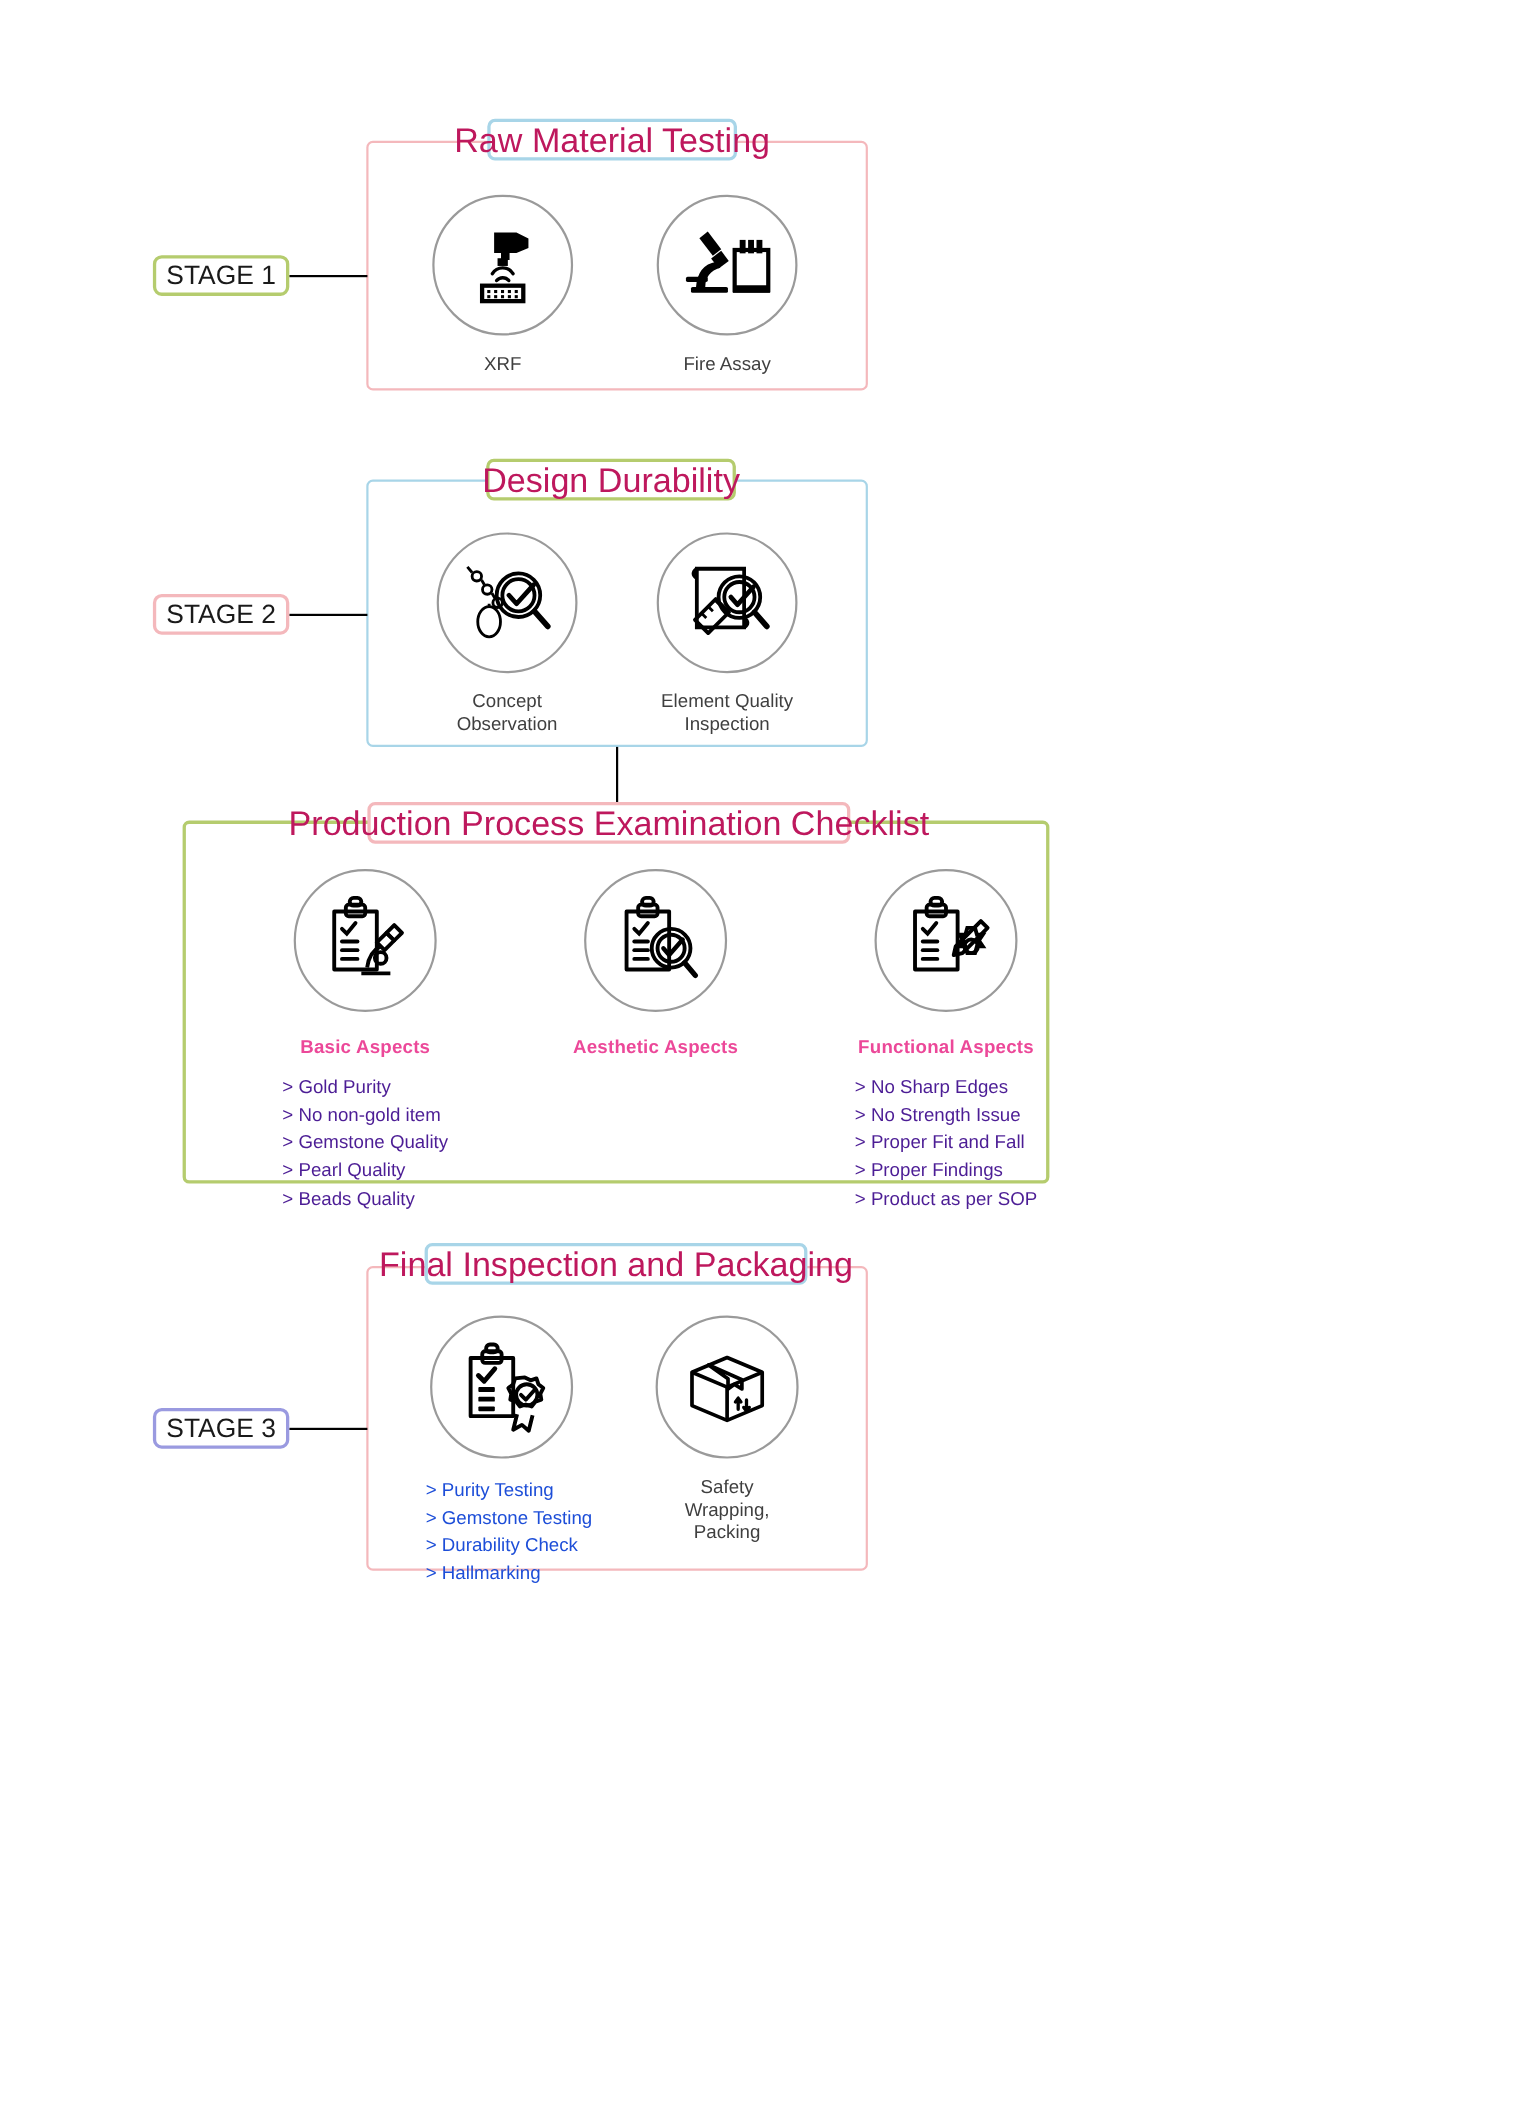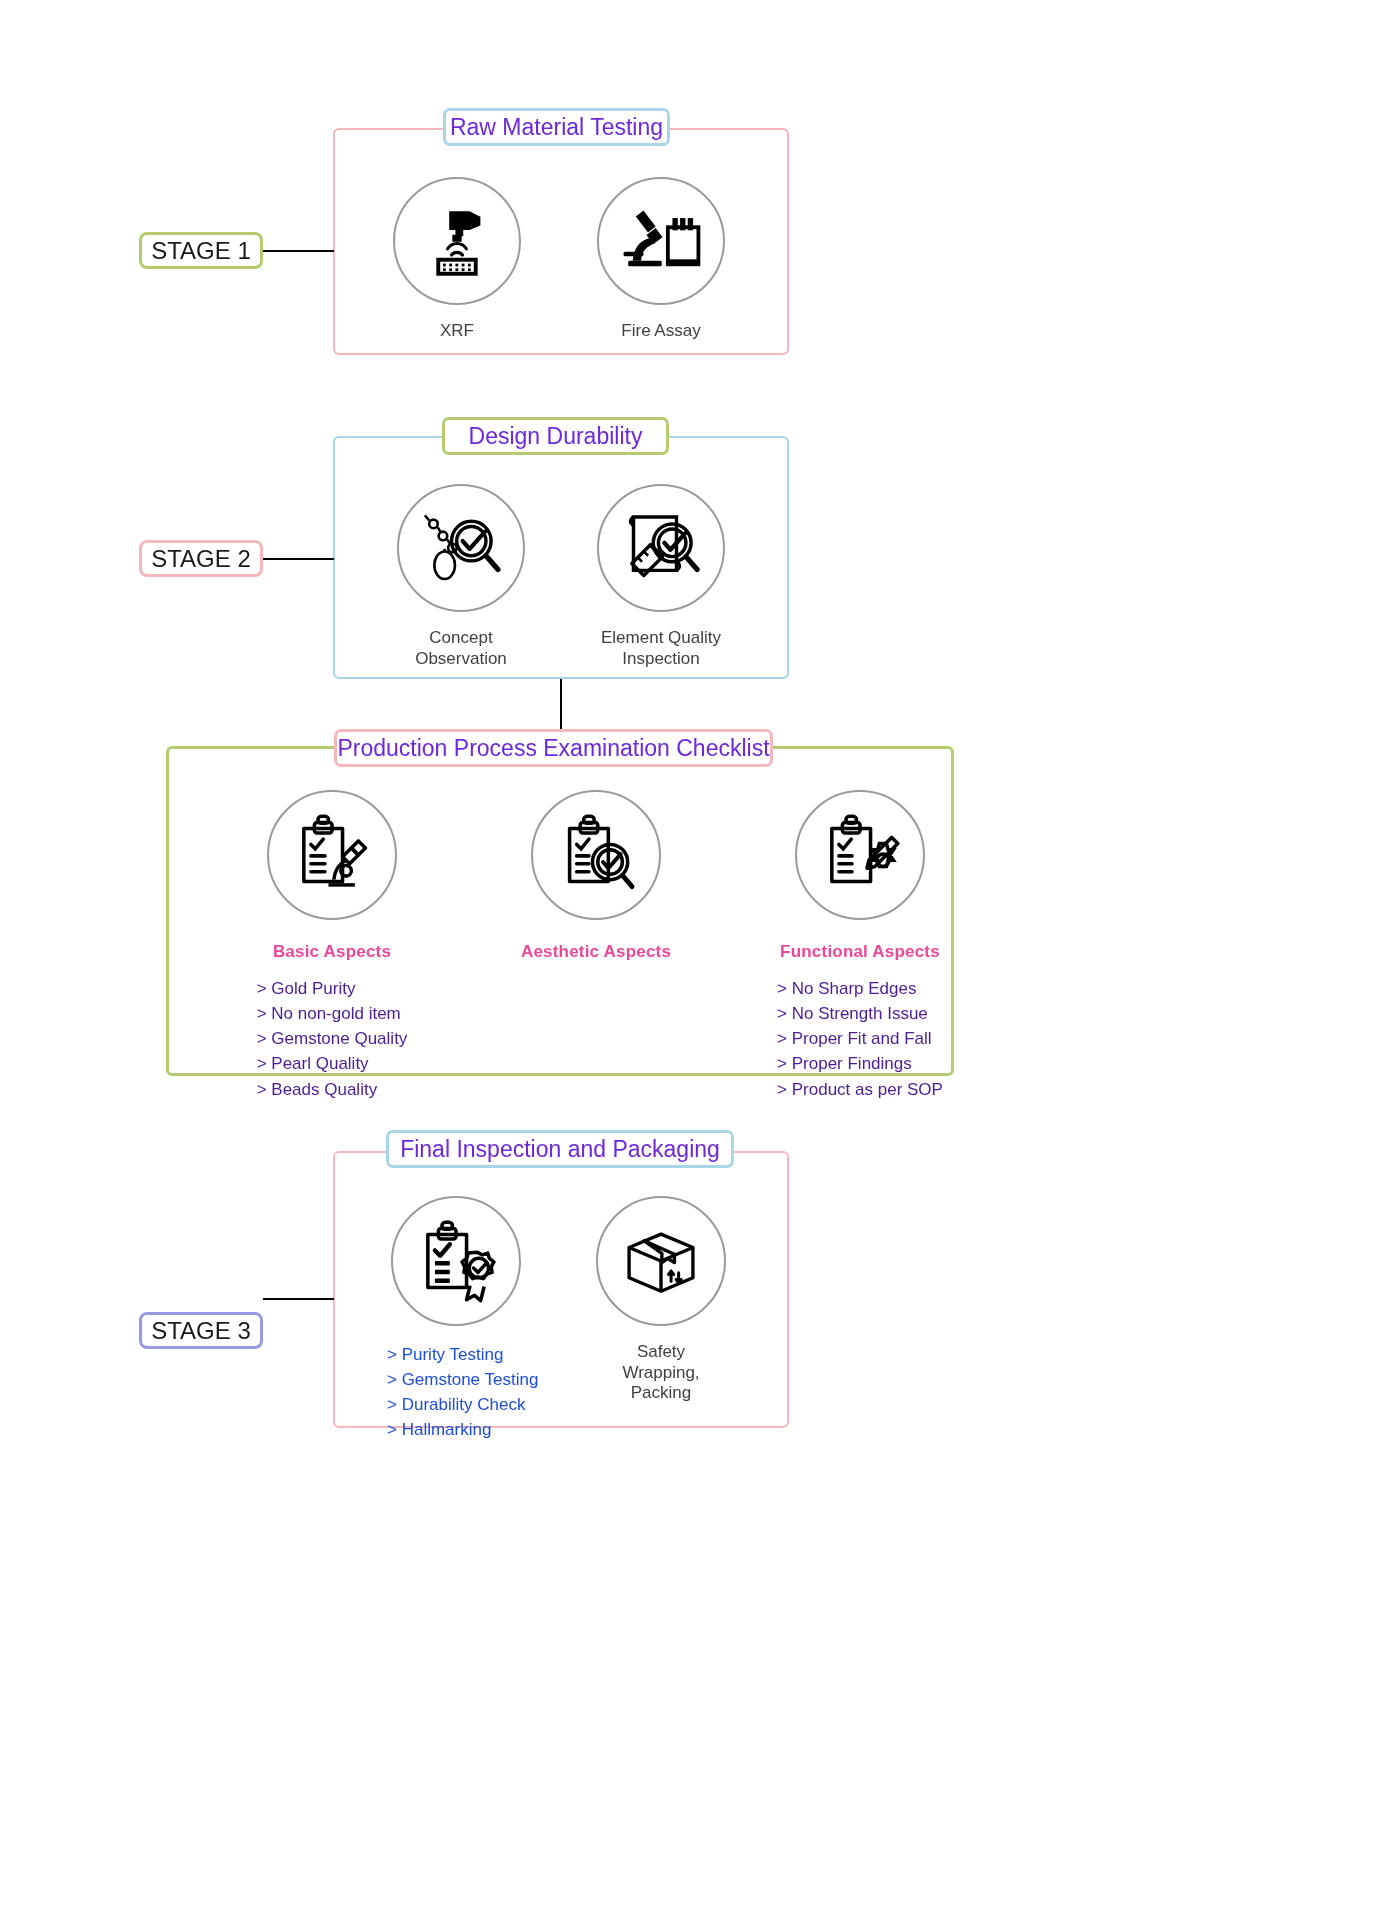--- a/index.html
+++ b/index.html
@@ -28,23 +28,23 @@
   .title-chip{
     position:absolute;
     box-sizing:border-box;
     background:#ffffff;
     border-width:3px;
     border-style:solid;
     border-radius:7px;
     display:flex;
     align-items:center;
     justify-content:center;
-    font-size:23px;
+    font-size:31px;
     line-height:1;
-    color:#6d28d9;
+    color:#be185d;
     white-space:nowrap;
     z-index:5;
     padding:0 14px;
   }
   .stage-chip{
     position:absolute;
     box-sizing:border-box;
     background:#ffffff;
     border-width:3px;
     border-style:solid;
@@ -372,21 +372,21 @@
       <li>&gt; Product as per SOP</li>
     </ul>
   </div>
 
   <div class="panel" style="left:333px;top:1151px;width:456px;height:277px;border-color:#f4b8bc;"></div>
 
   <div class="title-chip" style="left:386px;top:1130px;width:348px;height:38px;border-color:#a8d5e8;">
     <span>Final Inspection and Packaging</span>
   </div>
 
-  <div class="stage-chip" style="left:139px;top:1280px;width:124px;height:37px;border-color:#9a9ae0;margin-top:32px;">
+  <div class="stage-chip" style="left:139px;top:1280px;width:124px;height:37px;border-color:#9a9ae0;">
     <span>STAGE 3</span>
   </div>
   <div class="connector" style="left:263px;top:1298px;width:71px;height:2px;"></div>
 
   <div class="icon-node" style="left:391px;top:1196px;width:130px;">
     <div class="circle big">
       <span>
         <svg width="88" height="88" viewBox="0 0 100 100">
           <g fill="none" stroke="#000" stroke-width="4" stroke-linejoin="round">
             <path d="M18 20 h44 v60 h-44 z"></path>

